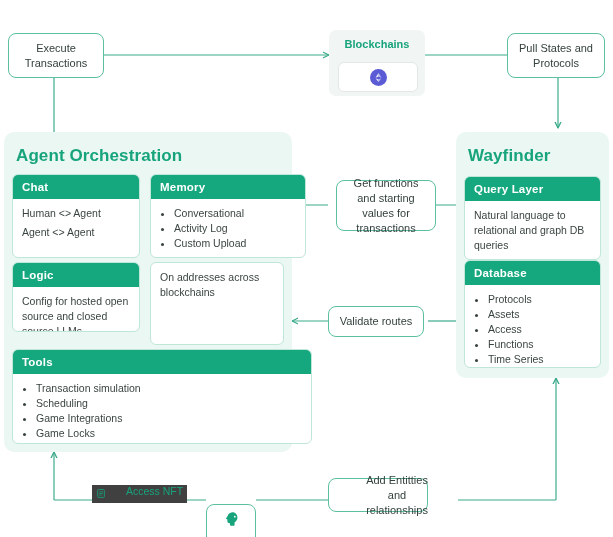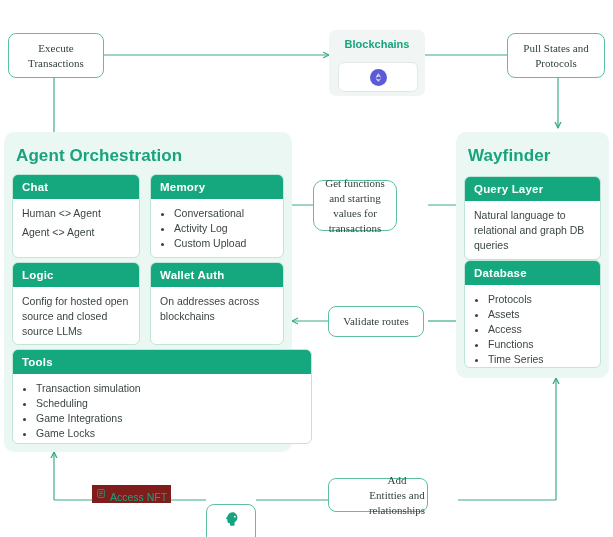--- a/index.html
+++ b/index.html
@@ -5,21 +5,21 @@
   html,body{margin:0;padding:0;background:#ffffff;}
   body{width:613px;height:537px;position:relative;overflow:hidden;
        font-family:"Liberation Sans","DejaVu Sans",sans-serif;
        -webkit-font-smoothing:antialiased;color:#2f3c39;}
   #canvas{position:absolute;inset:0;}
   svg#wires{position:absolute;left:0;top:0;width:613px;height:537px;pointer-events:none;}
 
   
   .node{position:absolute;background:#ffffff;border:1px solid #5cbfa0;border-radius:8px;
         display:flex;align-items:center;justify-content:center;text-align:center;
-        font-size:11px;line-height:15px;color:#33403d;box-sizing:border-box;z-index:3;font-family:Liberation Serif, serif;}
+        font-size:11px;line-height:15px;color:#33403d;box-sizing:border-box;z-index:3;}
   .node span{display:block;padding:0 6px;}
 
   
   .panel{position:absolute;background:#eaf7f2;border-radius:10px;box-sizing:border-box;z-index:2;}
   .panel-title{position:absolute;font-size:17px;font-weight:bold;color:#17a47c;letter-spacing:.1px;}
 
   
   .card{position:absolute;background:#ffffff;border:1px solid #bfe6d7;border-radius:6px;
         overflow:hidden;box-sizing:border-box;z-index:3;}
   .card-head{background:#15a77d;color:#ffffff;font-size:11.5px;font-weight:bold;
@@ -38,22 +38,22 @@
   .eth{width:17px;height:17px;border-radius:50%;background:#5b5bd6;
        display:flex;align-items:center;justify-content:center;}
 
   
   .human{position:absolute;background:#ffffff;border:1px solid #5cbfa0;border-radius:8px;
          display:flex;flex-direction:column;align-items:center;justify-content:center;
          gap:2px;z-index:4;box-sizing:border-box;}
   .human-label{font-size:11px;color:#33403d;}
 
   
-  .nft{position:absolute;display:flex;align-items:flex-end;gap:4px;z-index:4;
-       background:#7f1d1d;padding:0 4px;}
+  .nft{position:absolute;display:flex;align-items:flex-start;gap:20px;z-index:4;
+       background:#404040;padding:0 4px;}
   .nft-text{font-size:10.5px;color:#17a47c;}
 </style>
 </head>
 <body>
 
 <div id="canvas">
 
   <svg id="wires" viewBox="0 0 613 537">
     <defs>
       <marker id="ah" markerWidth="7" markerHeight="7" refX="5.4" refY="3" orient="auto">
@@ -113,40 +113,39 @@
   <div class="panel-title" style="left:16px;top:146px;z-index:3;">Agent Orchestration</div>
 
   <div class="card" style="left:12px;top:174px;width:128px;height:84px;">
     <div class="card-head">Chat</div>
     <div class="card-body">
       <p>Human &lt;&gt; Agent</p>
       <p>Agent &lt;&gt; Agent</p>
     </div>
   </div>
 
-  <div class="card" style="left:150px;top:174px;width:134px;height:84px;">
+  <div class="card" style="left:150px;top:174px;width:156px;height:84px;">
     <div class="card-head">Memory</div>
     <div class="card-body">
       <ul>
         <li>Conversational</li>
         <li>Activity Log</li>
         <li>Custom Upload</li>
       </ul>
     </div>
   </div>
 
-  <div class="card" style="left:12px;top:262px;width:128px;height:83px;">
+  <div class="card" style="left:12px;top:262px;width:128px;height:70px;">
     <div class="card-head">Logic</div>
     <div class="card-body">
       <p>Config for hosted open source and closed source LLMs</p>
     </div>
   </div>
 
   <div class="card" style="left:150px;top:262px;width:134px;height:83px;">
-    <div class="card-head">Wallet Auth</div>
     <div class="card-body">
       <p>On addresses across blockchains</p>
     </div>
   </div>
 
   <div class="card" style="left:12px;top:349px;width:300px;height:95px;">
     <div class="card-head">Tools</div>
     <div class="card-body">
       <ul>
         <li>Transaction simulation</li>
@@ -173,21 +172,21 @@
       <ul>
         <li>Protocols</li>
         <li>Assets</li>
         <li>Access</li>
         <li>Functions</li>
         <li>Time Series</li>
       </ul>
     </div>
   </div>
 
-  <div class="node" style="left:313px;top:180px;width:84px;height:51px;border-radius:10px;">
+  <div class="node" style="left:336px;top:180px;width:100px;height:51px;">
     <span>Get functions and starting values for transactions</span>
   </div>
 
   <div class="node" style="left:328px;top:306px;width:96px;height:31px;">
     <span>Validate routes</span>
   </div>
 
   <div class="node" style="left:328px;top:478px;width:100px;height:34px;padding-left:38px;">
     <span>Add Entitties and relationships</span>
   </div>

